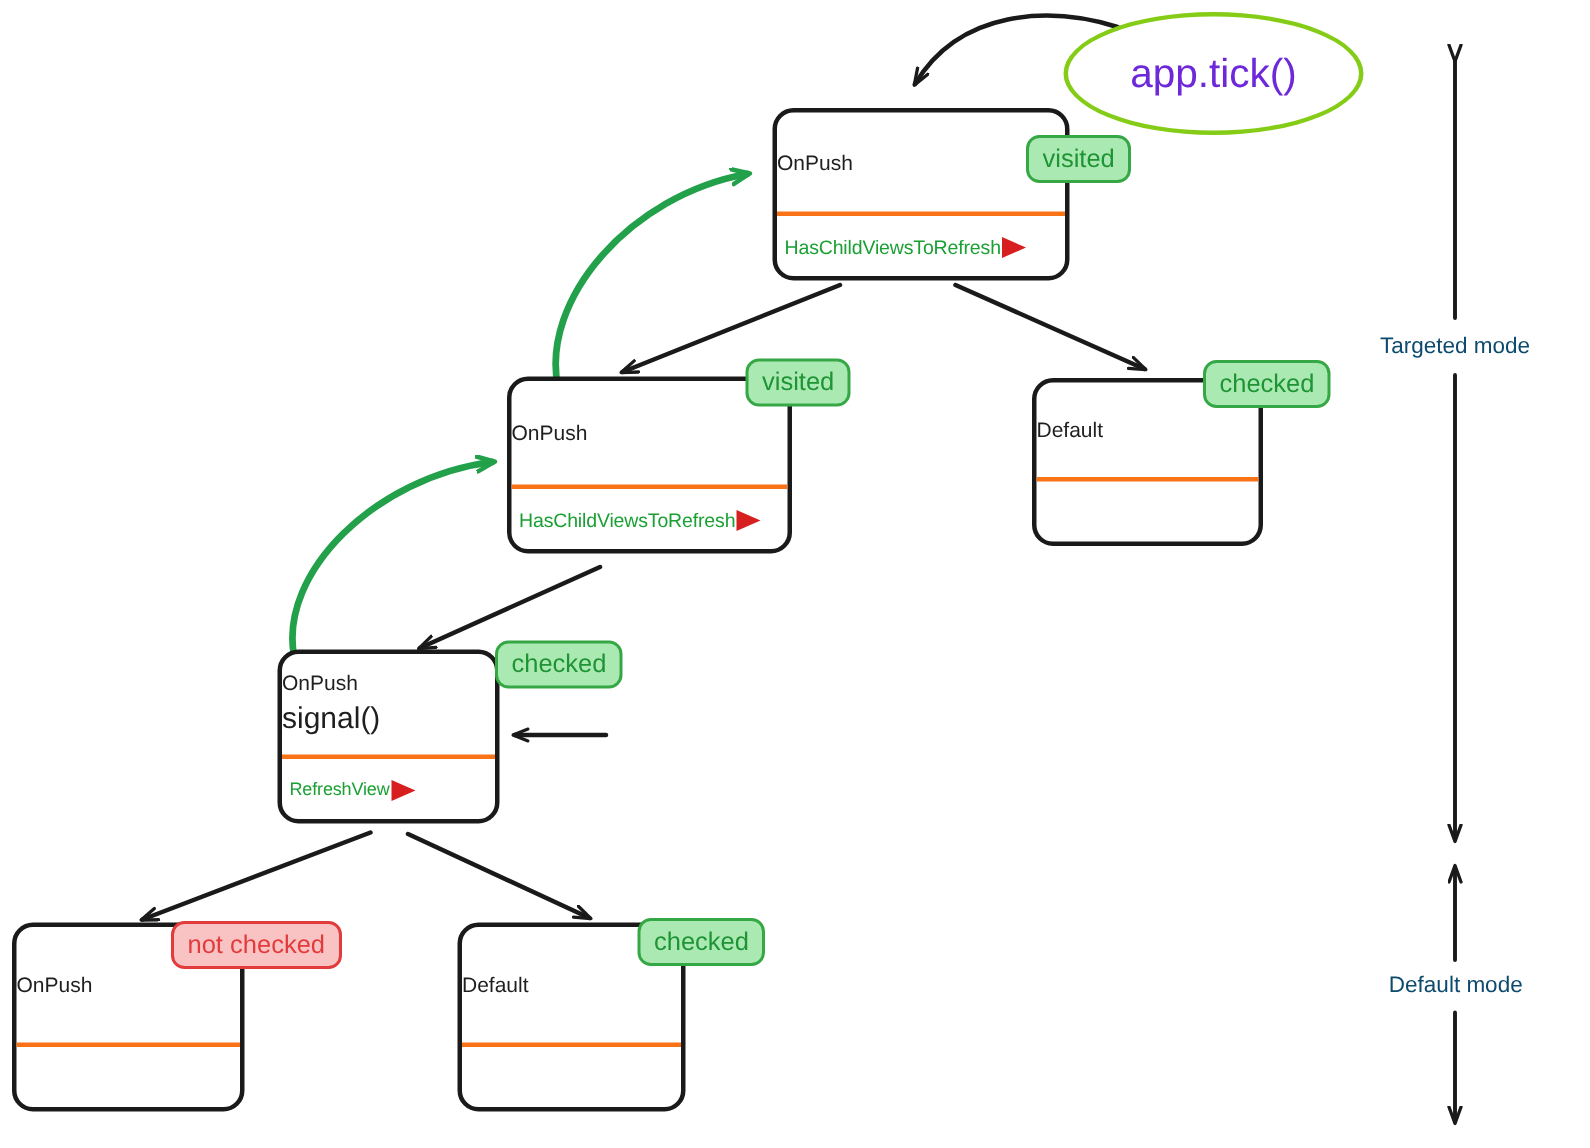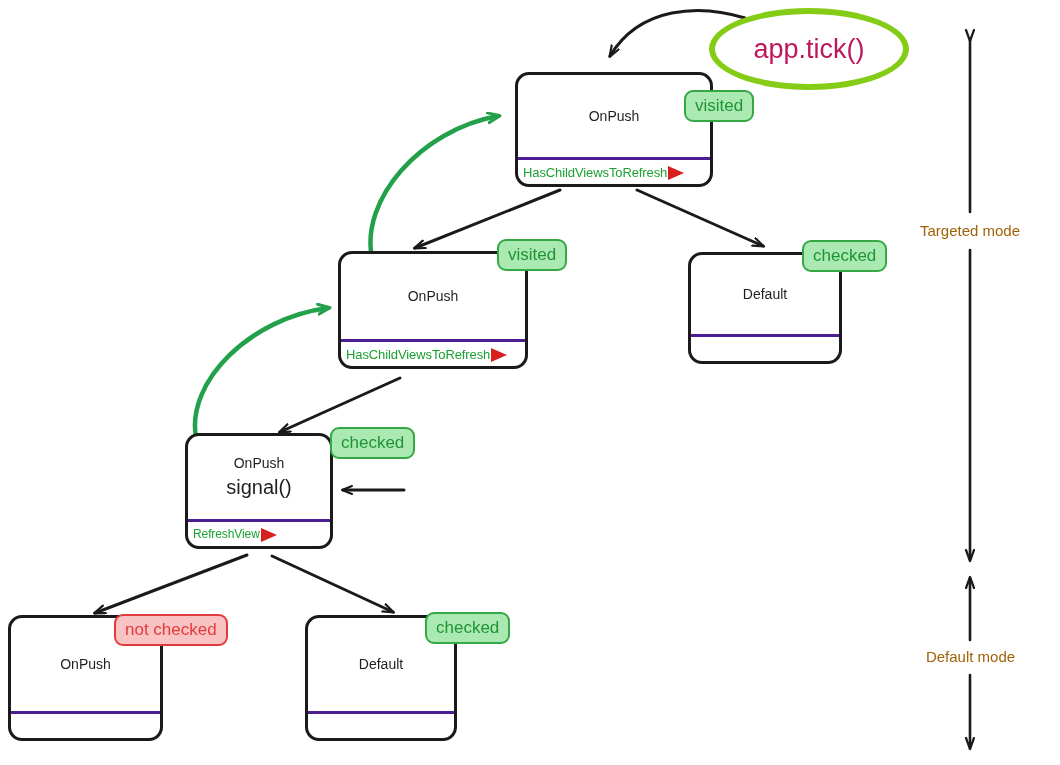--- a/index.html
+++ b/index.html
@@ -20,35 +20,34 @@
     border-radius:14px;
     background:#ffffff;
     display:flex;
     flex-direction:column;
     overflow:hidden;
   }
   .node .body{
     flex:1 1 auto;
     display:flex;
     flex-direction:column;
-    align-items:center;
     justify-content:center;
     gap:2px;
-    border-bottom:3px solid #4c1d95;
+    border-bottom:3px solid #f97316;
   }
   .node .body .line{
     font-size:14px;
     color:#1f1f1f;
     line-height:1.35;
     white-space:nowrap;
   }
   .node .body .line.sig{font-size:20px;}
   .node .foot{
     flex:0 0 auto;
-    height:24px;
+    height:40px;
     display:flex;
     align-items:center;
     padding-left:5px;
   }
   .node .foot .flagtext{
     font-size:13px;
     color:#1aa033;
     white-space:nowrap;
     letter-spacing:-.1px;
   }
@@ -75,38 +74,38 @@
     white-space:nowrap;
     border:2px solid transparent;
   }
   .badge.green{background:#abe9b3;border-color:#35a745;color:#1f9434;margin-left:16px;}
   .badge.red{background:#f9c3c3;border-color:#e23b3b;color:#e23b3b;}
 
   
   .ellipse{
     position:absolute;
     box-sizing:border-box;
-    border:6px solid #84cc16;
+    border:3px solid #84cc16;
     border-radius:50%;
     background:transparent;
     display:flex;
     align-items:center;
     justify-content:center;
     text-align:center;
-    color:#be185d;
+    color:#6d28d9;
   }
   .ellipse .etxt{white-space:pre-line;}
   .ellipse.tick .etxt{font-size:27px;}
   .ellipse.mark .etxt{font-size:19px;line-height:1.35;}
 
   
   .modelabel{
     position:absolute;
     font-size:15px;
-    color:#a16207;
+    color:#0c4a6e;
     white-space:nowrap;
     text-align:center;
   }
 </style>
 </head>
 <body>
 
 <div id="stage">
 
   <svg id="wires" viewBox="0 0 1060 765">

